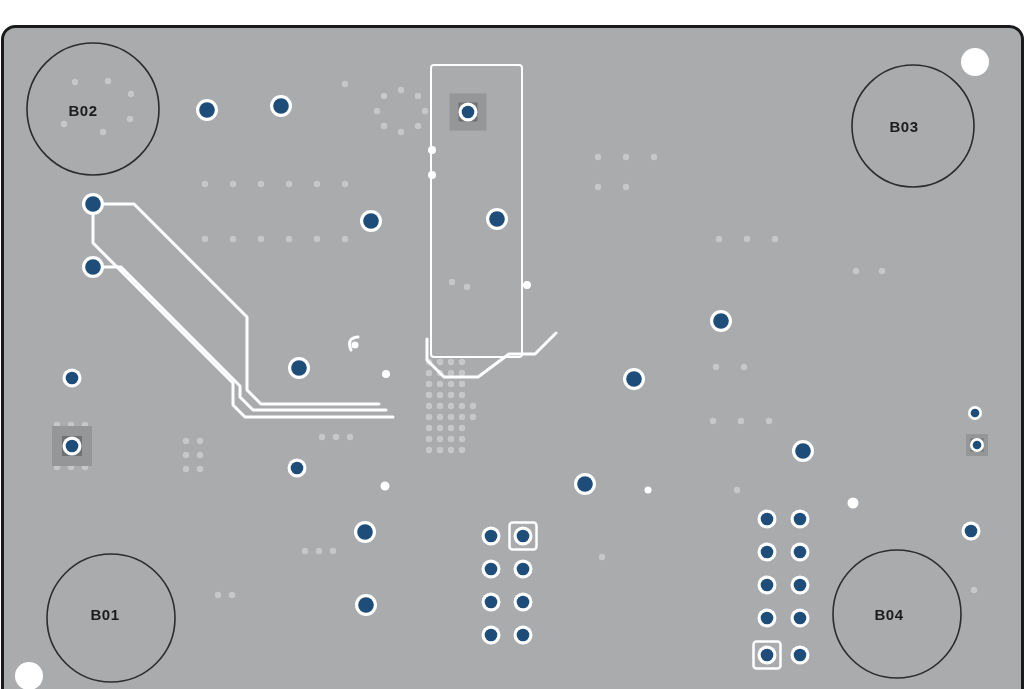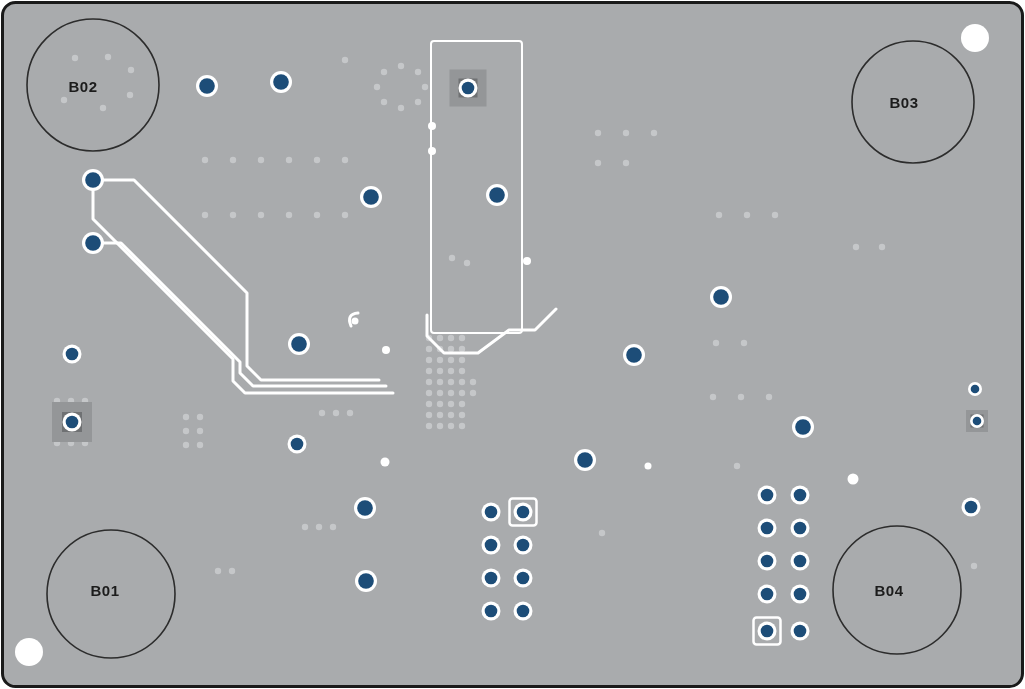--- a/index.html
+++ b/index.html
@@ -8,20 +8,21 @@
     background: #ffffff;
     width: 1025px;
     height: 689px;
     overflow: hidden;
     font-family: "Liberation Sans", sans-serif;
   }
   .board-wrap {
     position: relative;
     width: 1025px;
     height: 583px;
+    margin-top: 24px;
   }
   svg { display: block; }
   text.mount-label {
     font-family: "Liberation Sans", sans-serif;
     font-size: 15px;
     font-weight: 600;
     letter-spacing: 0.5px;
   }
 </style>
 </head>

